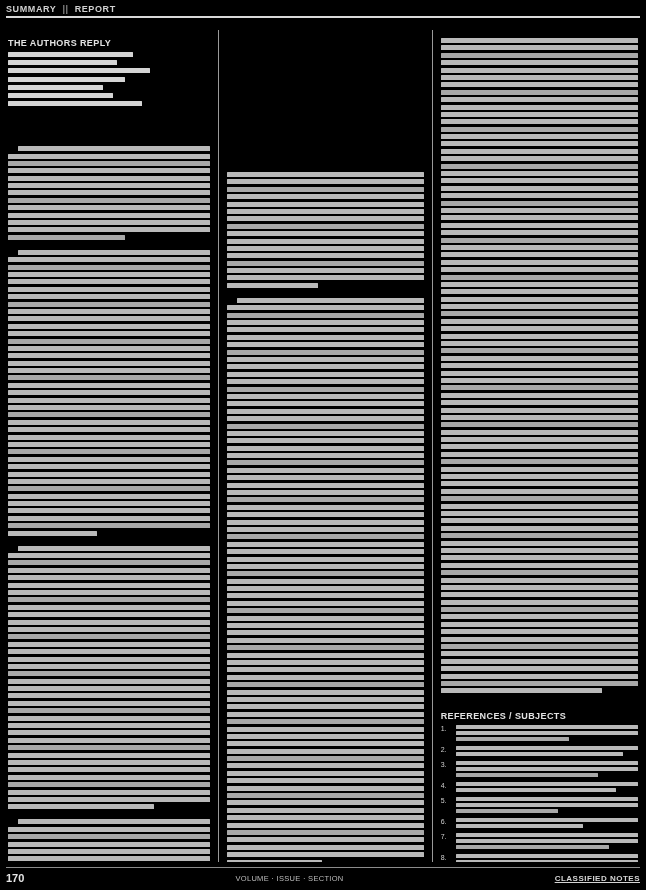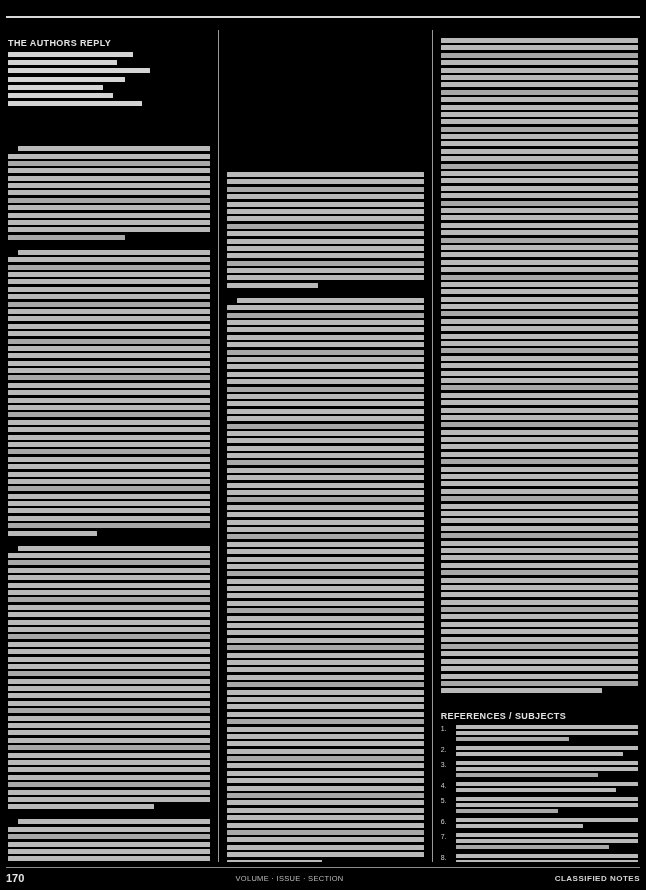--- a/index.html
+++ b/index.html
@@ -145,30 +145,35 @@
     color: #d4d4d4;
     text-transform: uppercase;
   }
   .folio {
     font-size: 11px;
     font-weight: bold;
     color: #e6e6e6;
     letter-spacing: 0;
   }
   .footer-mid { font-size: 7.5px; font-weight: normal; color: #bdbdbd; letter-spacing:.3px;}
-  .footer-right { font-size: 8px; }
+  .footer-right { font-size: 8px; text-decoration: underline; }
 
   
   .spacer-band { height: 12px; }
 </style>
 </head>
 <body>
 
 <div class="page">
 
+  <div class="running-head">
+    <span>SUMMARY</span>
+    <span class="sep">||</span>
+    <span>REPORT</span>
+  </div>
   <div class="rule-top"></div>
 
   <div class="cols">
 
     <div class="col c1">
       <div class="spacer-band"></div>
       <div class="section-title">THE AUTHORS REPLY</div>
       <div class="headblock" id="author-block">
           <div class="line d" style="width: 62%;"></div>
           <div class="line d" style="width: 54%;"></div>

